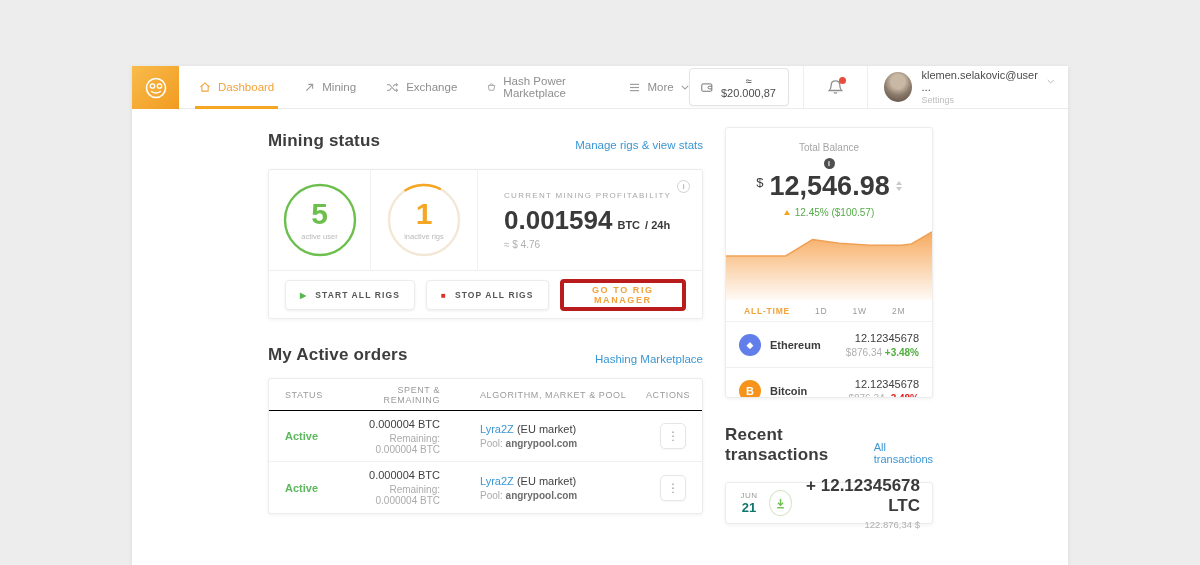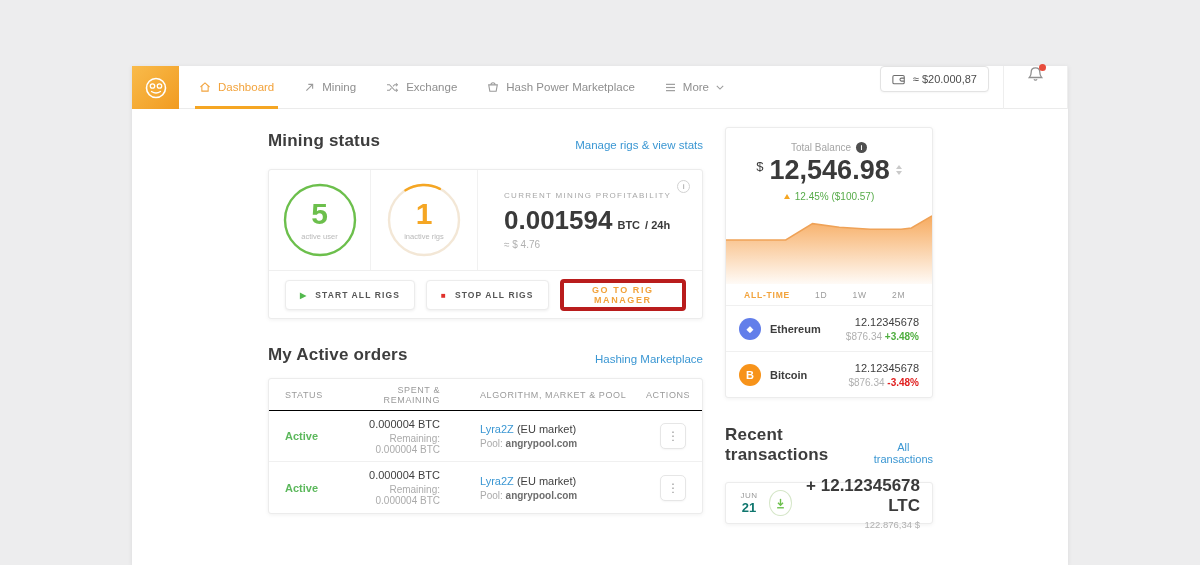--- a/index.html
+++ b/index.html
@@ -15,40 +15,40 @@
   .logo { width:47px; height:43px; flex:0 0 47px; display:flex; align-items:center; justify-content:center;
           background:linear-gradient(135deg,#f9bb4b,#f19b20); }
   .nav { display:flex; align-items:stretch; gap:30px; padding-left:20px; }
   .nav-item { position:relative; display:flex; align-items:center; gap:7px;
               font-size:11.5px; color:#8f8f8f; cursor:pointer; }
   .nav-item svg { stroke:#9b9b9b; }
   .nav-item.active { color:#f2a33c; }
   .nav-item.active svg { stroke:#f2a33c; }
   .nav-item.active::after { content:""; position:absolute; left:-4px; right:-4px; bottom:-1px;
                             height:3px; background:#f5a623; }
-  .topbar-right { margin-left:auto; display:flex; align-items:flex-start; }
+  .topbar-right { margin-left:auto; display:flex; align-items:center; }
   .balance-btn { display:flex; align-items:center; gap:7px; border:1px solid #e3e3e3; border-radius:4px;
                  background:#fff; padding:6px 11px; font-size:11px; color:#4c4c4c;
                  box-shadow:0 1px 2px rgba(0,0,0,.04); margin-right:14px; cursor:pointer; }
   .v-div { width:1px; height:43px; background:#eeeeee; }
   .bell-wrap { position:relative; padding:0 23px; cursor:pointer; }
   .bell-dot { position:absolute; top:-9px; right:17px; width:7px; height:7px; border-radius:50%; background:#e74c3c; }
   .user-wrap { display:flex; align-items:center; gap:10px; padding:0 14px 0 16px; cursor:pointer; }
   .avatar { width:30px; height:30px; border-radius:50%;
             background:radial-gradient(circle at 50% 32%, #c9b8a4 0 28%, #8a7a6a 55%, #55483d 100%); }
   .user-email { font-size:11px; color:#4c4c4c; display:flex; align-items:center; gap:6px; }
   .user-sub { font-size:9px; color:#bcbcbc; margin-top:2px; }
 
   
   .col-left  { position:absolute; left:136px; top:43px; width:435px; }
   .col-right { position:absolute; left:593px; top:43px; width:208px; }
 
   .sec-head { display:flex; justify-content:space-between; align-items:flex-end;gap:20px; }
   .sec-title { font-size:17px; font-weight:bold; color:#3d3d3d; letter-spacing:.2px; }
-  .sec-link { font-size:11.5px; color:#3b97d3; text-decoration:none; cursor:pointer;text-align:center; }
+  .sec-link { font-size:11.5px; color:#3b97d3; text-decoration:none; cursor:pointer; }
 
   .card { background:#fff; border:1px solid #ececec; border-radius:3px;
           box-shadow:0 1px 4px rgba(0,0,0,.06); }
 
   
   .mining-head { margin-top:22px; }
   .mining-card { margin-top:18px; height:150px; position:relative; }
   .mining-top { display:flex; height:101px; border-bottom:1px solid #efefef; }
   .mc-col { display:flex; align-items:center; justify-content:center; }
   .mc-col.c1 { width:102px; border-right:1px solid #f1f1f1; }
@@ -92,21 +92,21 @@
   .algo-link { color:#3b97d3; }
   .pool-name { color:#6d6d6d; font-weight:bold; }
   .kebab-btn { width:26px; height:26px; border:1px solid #e6e6e6; border-radius:5px; background:#fff;
                color:#9a9a9a; font-size:12px; display:flex; align-items:center; justify-content:center;
                margin-left:auto; cursor:pointer; box-shadow:0 1px 2px rgba(0,0,0,.04); }
 
   
   .wallets-head { margin-top:22px; }
   .wallet-card { margin-top:18px; height:271px; overflow:hidden; }
   .tb-label { margin-top:14px; text-align:center; font-size:10px; color:#a5a5a5;
-              display:flex; align-items:center; justify-content:center; gap:5px; }
+              display:flex; align-items:center; justify-content:center; gap:5px;flex-direction:column; }
   .info-filled { width:11px; height:11px; background:#4f4f4f; color:#fff; border-radius:50%;
                  font-size:7px; font-weight:bold; display:inline-flex; align-items:center; justify-content:center; }
   .balance-row { margin-top:4px; display:flex; align-items:flex-start; justify-content:center; gap:6px; }
   .bal-cur { font-size:13px; color:#3a3a3a; margin-top:2px; }
   .bal-amount { font-size:27px; font-weight:bold; color:#3a3a3a; line-height:1; }
   .sort-icon { display:flex; flex-direction:column; gap:2px; margin-top:8px; cursor:pointer; }
   .tri-up { width:0; height:0; border-left:3.5px solid transparent; border-right:3.5px solid transparent; border-bottom:4px solid #c9c9c9; }
   .tri-dn { width:0; height:0; border-left:3.5px solid transparent; border-right:3.5px solid transparent; border-top:4px solid #c9c9c9; }
   .change-row { margin-top:7px; display:flex; align-items:center; justify-content:center; gap:5px;
                 font-size:10px; color:#56ab49; }
@@ -212,20 +212,32 @@
       <div class="bell-wrap" style="display:flex;align-items:center;">
         <span style="position:relative;display:inline-flex;">
           <svg width="17" height="16" viewBox="0 0 16 15" fill="none" stroke="#8f8f8f" stroke-width="1.2">
             <path d="M8 1.8 C5.4 1.8 3.9 3.7 3.9 6 C3.9 9 2.9 10 2.2 10.8 L13.8 10.8 C13.1 10 12.1 9 12.1 6 C12.1 3.7 10.6 1.8 8 1.8 Z"></path>
             <path d="M6.6 12.4 a1.6 1.6 0 0 0 2.8 0"></path>
           </svg>
           <span class="bell-dot" style="top:-2px;right:-2px;"></span>
         </span>
       </div>
       <div class="v-div"></div>
+      <div class="user-wrap">
+        <div class="avatar"></div>
+        <div>
+          <div class="user-email">
+            <span>klemen.selakovic@user ...</span>
+            <svg width="8" height="5" viewBox="0 0 10 6" fill="none" stroke="#b5b5b5" stroke-width="1.3">
+              <path d="M1 1 L5 5 L9 1"></path>
+            </svg>
+          </div>
+          <div class="user-sub">Settings</div>
+        </div>
+      </div>
     </div>
   </header>
 
   <section class="col-left">
 
     <div class="sec-head mining-head">
       <h2 class="sec-title">Mining status</h2>
       <a class="sec-link">Manage rigs &amp; view stats</a>
     </div>
 

